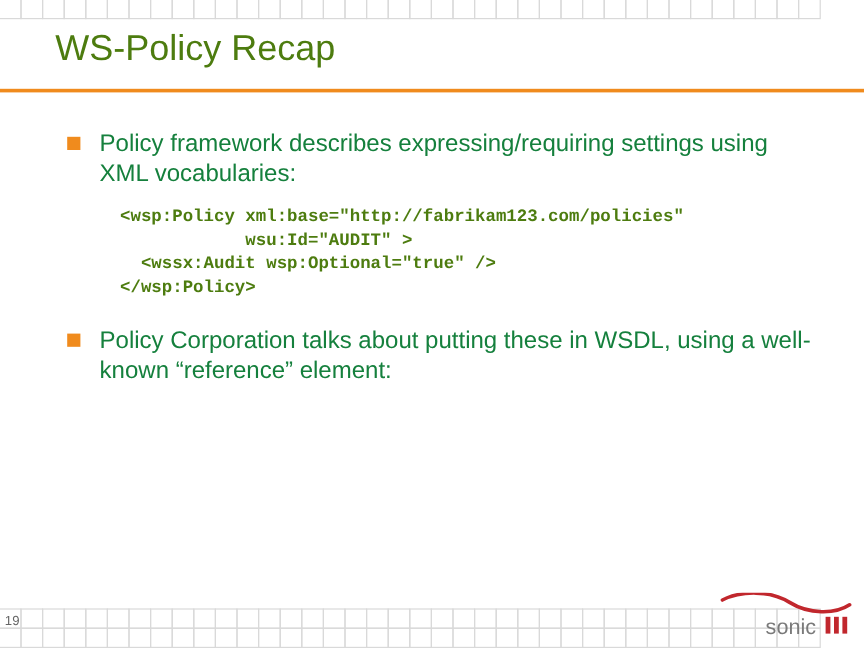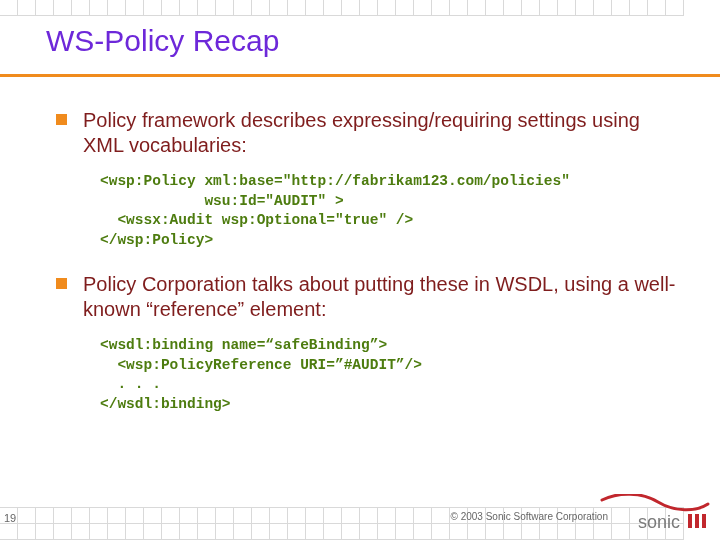--- a/index.html
+++ b/index.html
@@ -3,26 +3,26 @@
 <meta charset="utf-8">
 <style>
   * { margin: 0; padding: 0; box-sizing: border-box; }
   html, body { width: 720px; height: 540px; font-family: Arial, Helvetica, sans-serif; background: #fff; overflow: hidden; }
   .slide { position: relative; width: 720px; height: 540px; }
   .grid { position: absolute; pointer-events: none; }
   .grid.top { top: 0; left: 0; }
   .grid.bottom { bottom: 0; left: 0; }
   .grid .row { display: flex; }
   .grid .cell { width: 19px; height: 17px; border: 1px solid #d9d9d9; margin: -1px 0 0 -1px; }
-  .title { position: absolute; top: 24px; left: 46px; font-size: 30px; color: #6d28d9; }
+  .title { position: absolute; top: 24px; left: 46px; font-size: 30px; color: #4d7c0f; }
   .orange-rule { position: absolute; top: 74px; left: 0; width: 720px; height: 3px; background: #f08b1d; }
   .content { position: absolute; top: 108px; left: 56px; width: 620px; }
   .bullet-row { display: flex; align-items: flex-start; margin-bottom: 10px; }
   .bullet { width: 11px; height: 11px; background: #f08b1d; margin-top: 6px; margin-right: 16px; flex-shrink: 0; }
-  .bullet-text { font-size: 20px; color: #7f1d1d; line-height: 1.25; }
+  .bullet-text { font-size: 20px; color: #15803d; line-height: 1.25; }
   .code { font-family: "Courier New", monospace; font-size: 14.5px; font-weight: bold; color: #4d7c0f; white-space: pre; margin: 14px 0 22px 44px; line-height: 1.35; }
   .footer { position: absolute; bottom: 16px; left: 0; width: 720px; display: flex; justify-content: space-between; align-items: center; padding: 0 12px 0 4px; }
   .pagenum { font-size: 11px; color: #666; }
   .copyright { font-size: 10px; color: #666; margin-right: 100px; margin-bottom: 2px; }
   .logo { position: absolute; right: 10px; bottom: 6px; display: flex; align-items: center; }
   .logo svg { display: block; }
 </style>
 </head>
 <body>
 
@@ -163,29 +163,24 @@
     </div>
     <div class="code">&lt;wsp:Policy xml:base="http://fabrikam123.com/policies"
             wsu:Id="AUDIT" &gt;
   &lt;wssx:Audit wsp:Optional="true" /&gt;
 &lt;/wsp:Policy&gt;</div>
 
     <div class="bullet-row">
       <div class="bullet"></div>
       <div class="bullet-text">Policy Corporation talks about putting these in WSDL, using a well-known “reference” element:</div>
     </div>
-    <div class="code">&lt;wsdl:binding name=“safeBinding”&gt;
-  &lt;wsp:PolicyReference URI=”#AUDIT”/&gt;
-  . . .
-&lt;/wsdl:binding&gt;</div>
   </div>
 
   <div class="footer">
     <div class="pagenum">19</div>
-    <div class="copyright">© 2003 Sonic Software Corporation</div>
   </div>
 
   <div class="logo">
     <svg width="110" height="40" viewBox="0 0 110 40">
       <path d="M2 6 C 18 -2, 42 -2, 58 8 C 74 18, 96 18, 108 10" stroke="#c1272d" stroke-width="3" fill="none" stroke-linecap="round"></path>
       <text x="38" y="34" font-family="Arial" font-size="18" fill="#7a7a7a">sonic</text>
       <rect x="88" y="20" width="4" height="14" fill="#c1272d"></rect>
       <rect x="95" y="20" width="4" height="14" fill="#c1272d"></rect>
       <rect x="102" y="20" width="4" height="14" fill="#c1272d"></rect>
     </svg>

